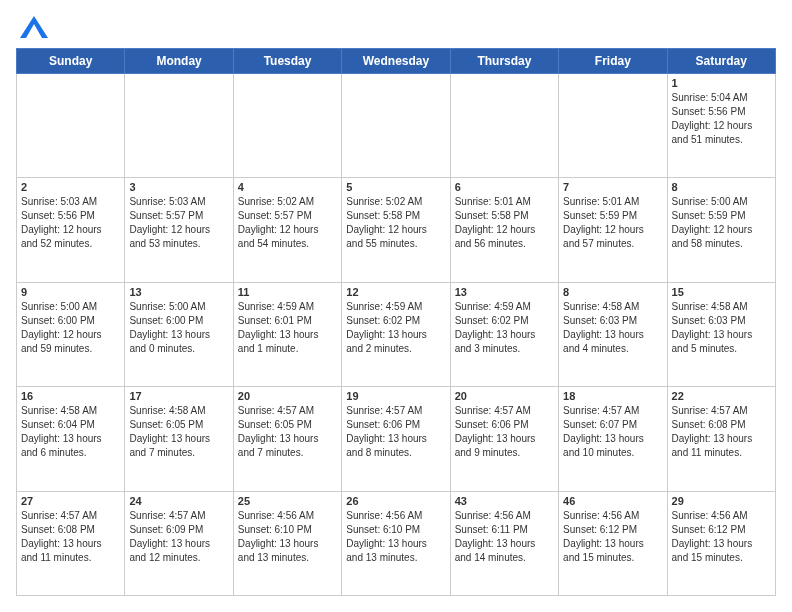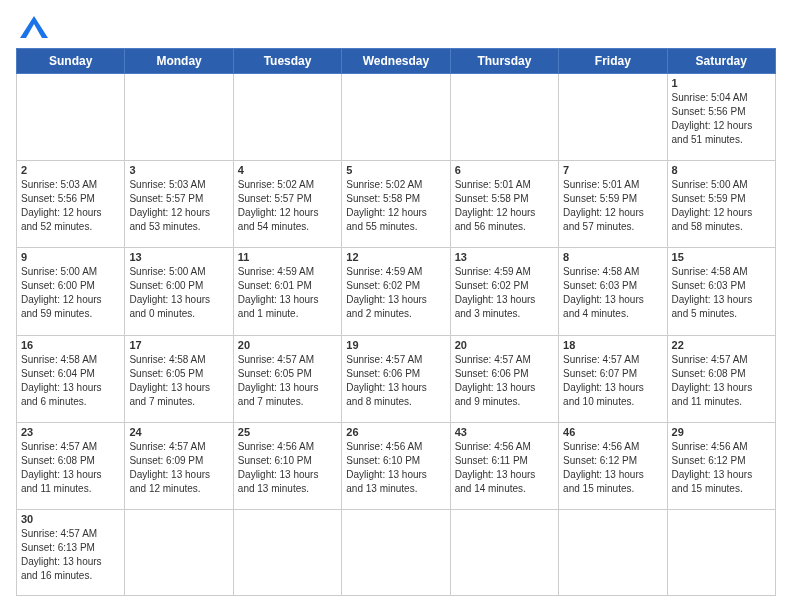--- a/index.html
+++ b/index.html
@@ -298,21 +298,21 @@
           <td>
             <span class="day-number">22</span>
             <div class="day-info" style="white-space: pre-line;">Sunrise: 4:57 AM
 Sunset: 6:08 PM
 Daylight: 13 hours
 and 11 minutes.</div>
           </td>
         </tr>
         <tr>
           <td>
-            <span class="day-number">23</span>
+            <span class="day-number">27</span>
             <div class="day-info" style="white-space: pre-line;">Sunrise: 4:57 AM
 Sunset: 6:08 PM
 Daylight: 13 hours
 and 11 minutes.</div>
           </td>
           <td>
             <span class="day-number">24</span>
             <div class="day-info" style="white-space: pre-line;">Sunrise: 4:57 AM
 Sunset: 6:09 PM
 Daylight: 13 hours
@@ -346,31 +346,16 @@
 Daylight: 13 hours
 and 15 minutes.</div>
           </td>
           <td>
             <span class="day-number">29</span>
             <div class="day-info" style="white-space: pre-line;">Sunrise: 4:56 AM
 Sunset: 6:12 PM
 Daylight: 13 hours
 and 15 minutes.</div>
           </td>
-        </tr>
-        <tr class="last-row">
-          <td>
-            <span class="day-number">30</span>
-            <div class="day-info" style="white-space: pre-line;">Sunrise: 4:57 AM
-Sunset: 6:13 PM
-Daylight: 13 hours
-and 16 minutes.</div>
-          </td>
-          <td class="empty-cell"></td>
-          <td class="empty-cell"></td>
-          <td class="empty-cell"></td>
-          <td class="empty-cell"></td>
-          <td class="empty-cell"></td>
-          <td class="empty-cell"></td>
         </tr>
       </tbody>
   </table>
 </div>
 
 </body></html>

